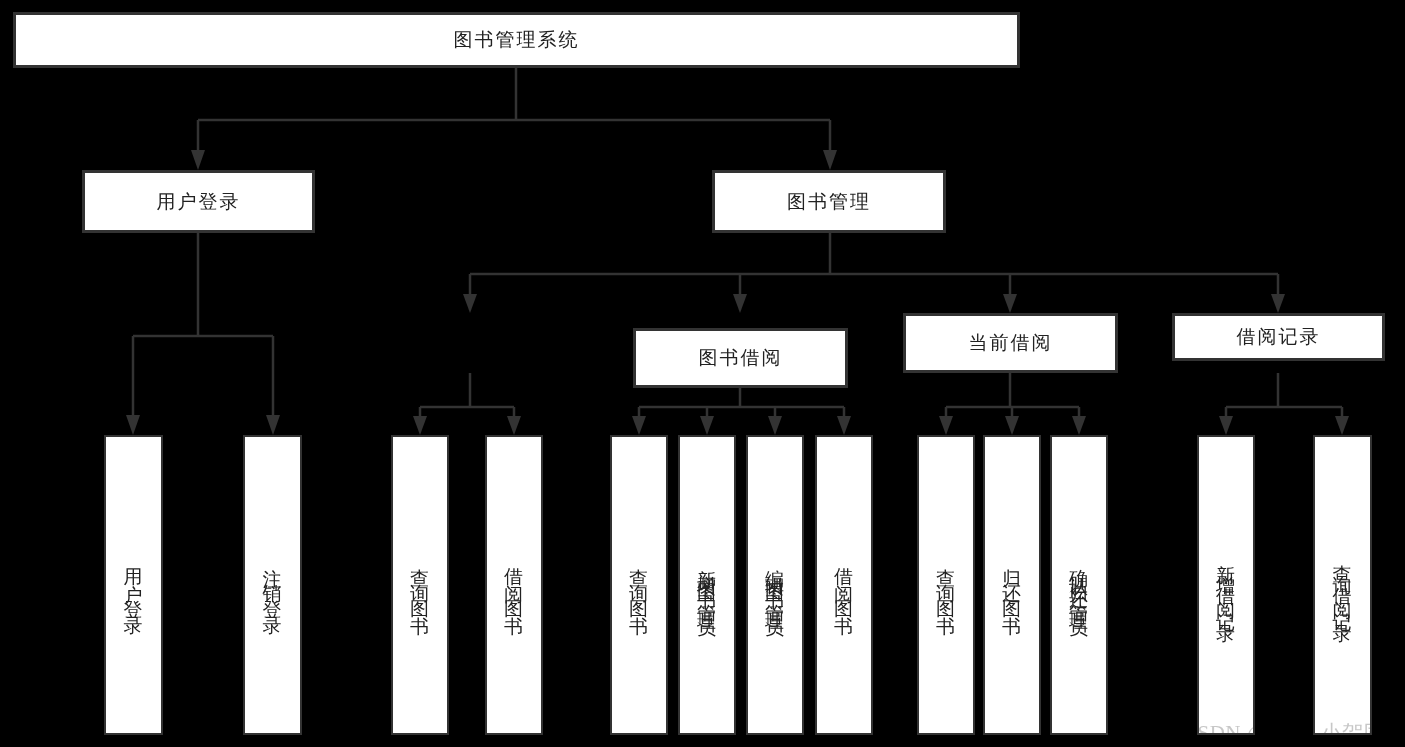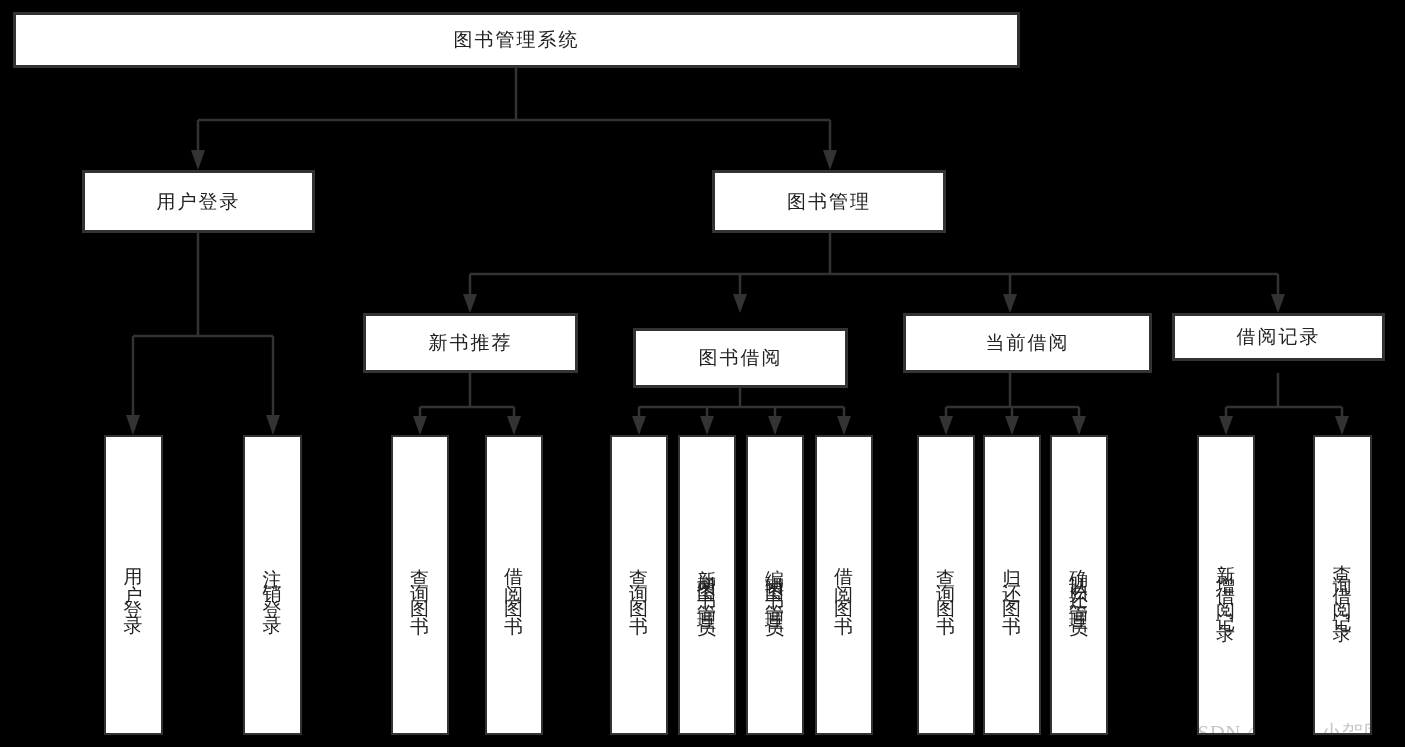--- a/index.html
+++ b/index.html
@@ -95,27 +95,24 @@
     <span class="lbl">图书管理系统</span>
   </div>
 
   <div class="node h" style="left:82px;top:170px;width:233px;height:63px">
     <span class="lbl">用户登录</span>
   </div>
   <div class="node h" style="left:712px;top:170px;width:234px;height:63px">
     <span class="lbl">图书管理</span>
   </div>
 
-  <div class="node h" style="left:363px;top:313px;width:215px;height:60px">
-    <span class="lbl">新书推荐</span>
-  </div>
   <div class="node h" style="left:633px;top:328px;width:215px;height:60px">
     <span class="lbl">图书借阅</span>
   </div>
-  <div class="node h" style="left:903px;top:313px;width:249px;height:60px">
+  <div class="node h" style="left:903px;top:313px;width:215px;height:60px">
     <span class="lbl">当前借阅</span>
   </div>
   <div class="node h" style="left:1172px;top:313px;width:213px;height:48px">
     <span class="lbl">借阅记录</span>
   </div>
 
   <div class="node v ls-s" style="left:104px;top:435px;width:59px;height:300px">
     <span class="lbl">用户登录</span>
   </div>
   <div class="node v ls-s" style="left:243px;top:435px;width:59px;height:300px">

